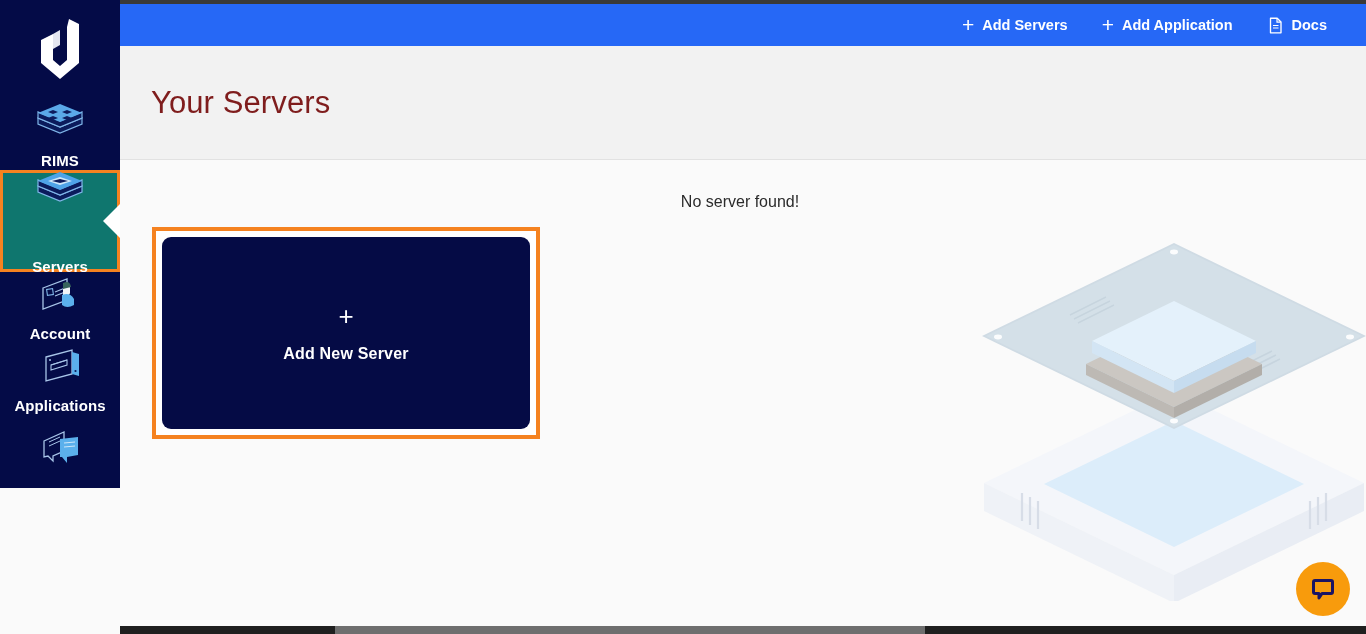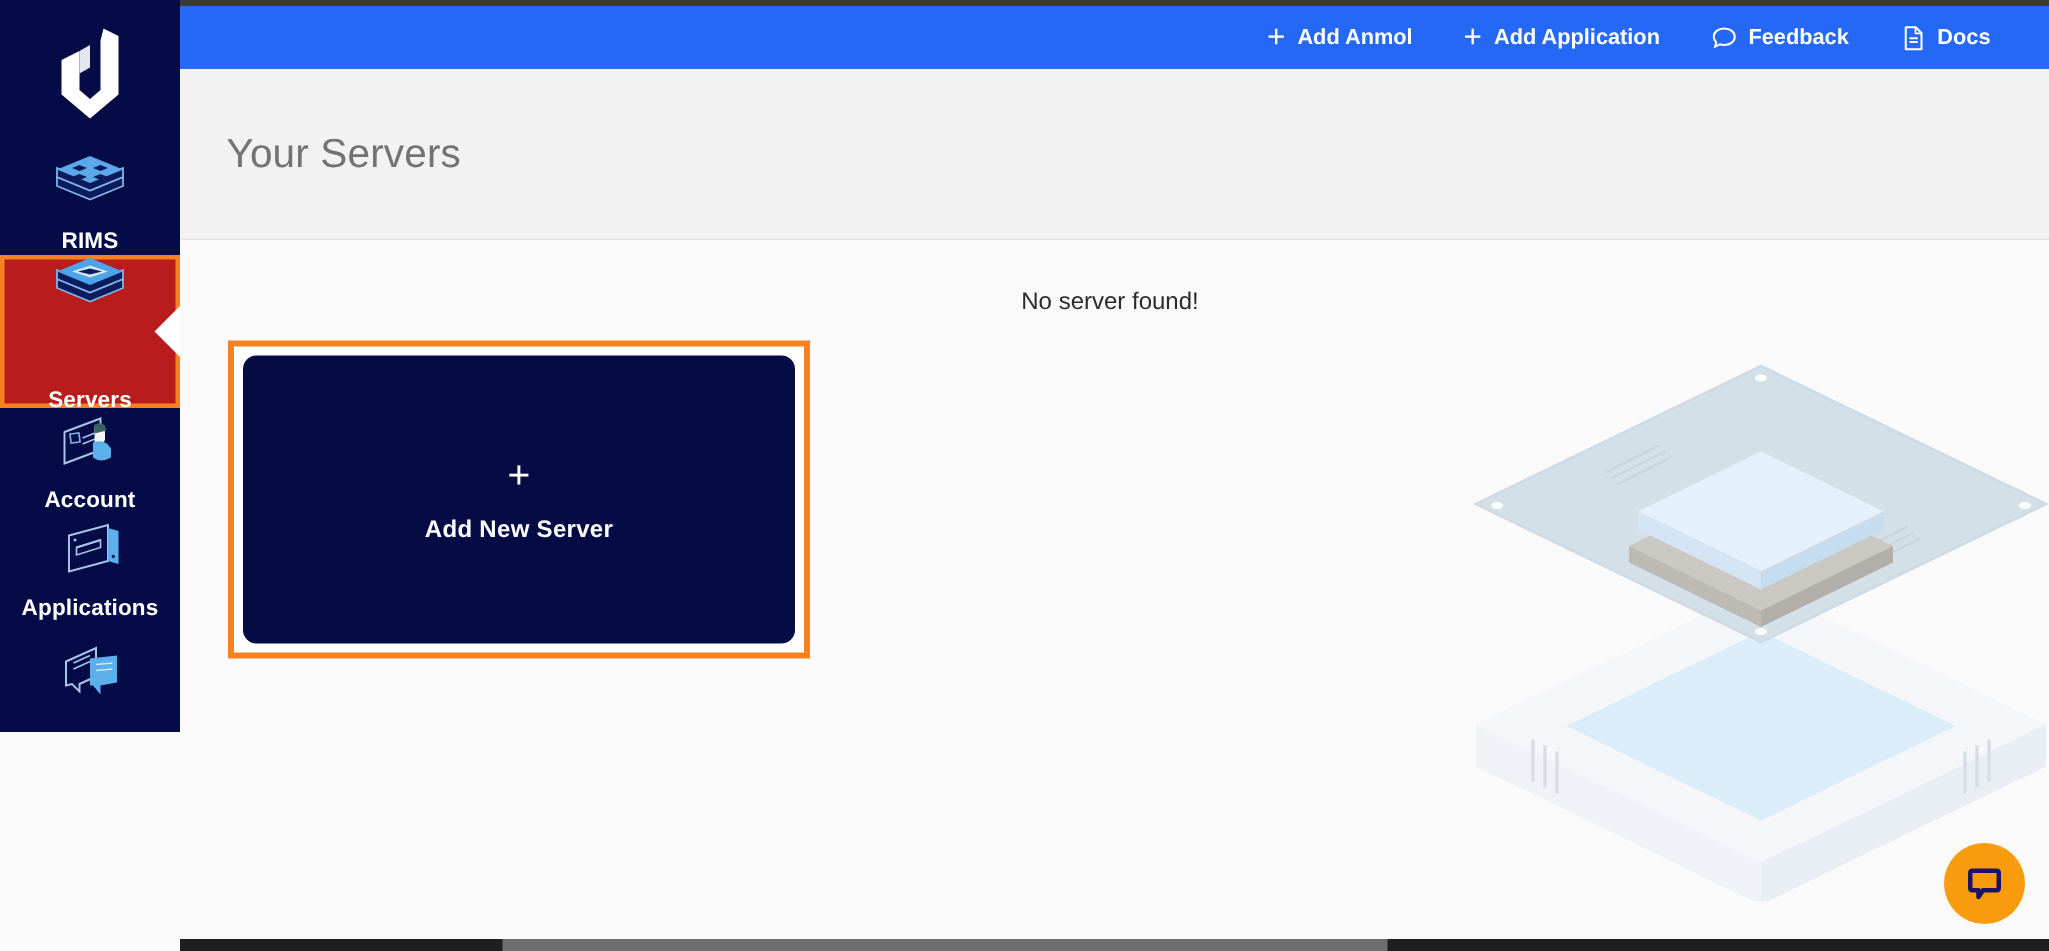--- a/index.html
+++ b/index.html
@@ -29,21 +29,21 @@
   .nav-item {
     width:100%; height:102px;
     display:flex; flex-direction:column;
     align-items:center; justify-content:center;
     position:relative;
     cursor:pointer;
     gap:9px;
   }
   .nav-item.active {
     border:3px solid #F58220;
-    background:#b91c1c;
+    background:#0f766e;
     gap:48px;
   }
   .nav-item.active .pointer {
     position:absolute; right:-3px; top:50%;
     transform:translateY(-50%);
     width:0; height:0;
     border-top:17px solid transparent;
     border-bottom:17px solid transparent;
     border-right:17px solid #FFFFFF;
   }
@@ -74,21 +74,21 @@
   .chev { width:13px; height:8px; display:block; margin-left:3px; }
 
   
   #page-header {
     position:absolute; top:46px; left:120px; right:0; height:114px;
     background:#F2F2F2; z-index:5;
     border-bottom:1px solid #E2E2E2;
     display:flex; align-items:center;
   }
   #page-title {
-    font-size:27px; color:#737373; font-weight:400;
+    font-size:31px; color:#7f1d1d; font-weight:400;
     margin-left:31px; letter-spacing:.1px;
   }
 
   
   #main {
     position:absolute; top:161px; left:120px; right:0; bottom:8px;
     background:#FAFAFA; z-index:4; overflow:hidden;
   }
   #empty-msg {
     position:absolute; top:32px; left:0; width:1240px;
@@ -225,36 +225,28 @@
     </span>
     <span class="nav-label"></span>
   </div>
 
 </nav>
 
 <header id="topbar">
 
   <div class="topnav-item">
     <span class="plus-glyph">+</span>
-    <span>Add Anmol</span>
+    <span>Add Servers</span>
   </div>
 
   <div class="topnav-item">
     <span class="plus-glyph">+</span>
     <span>Add Application</span>
   </div>
 
-  <div class="topnav-item">
-    <span class="topnav-icon">
-      <svg viewBox="0 0 17 19" width="17" height="19">
-        <path d="M8.5 3 C12.6 3 15.5 5.4 15.5 8.5 C15.5 11.6 12.6 14 8.5 14 C7.4 14 6.4 13.85 5.5 13.55 L2.2 15.3 L3.2 12.3 C2.1 11.3 1.5 10 1.5 8.5 C1.5 5.4 4.4 3 8.5 3 Z" fill="none" stroke="#FFFFFF" stroke-width="1.35" stroke-linejoin="round"></path>
-      </svg>
-    </span>
-    <span>Feedback</span>
-  </div>
 
   <div class="topnav-item">
     <span class="topnav-icon">
       <svg viewBox="0 0 17 19" width="17" height="19">
         <path d="M3.5 2.2 L10.2 2.2 L14 6 L14 16.8 L3.5 16.8 Z" fill="none" stroke="#FFFFFF" stroke-width="1.35" stroke-linejoin="round"></path>
         <path d="M10 2.4 L10 6.2 L13.8 6.2" fill="none" stroke="#FFFFFF" stroke-width="1.2"></path>
         <path d="M6 9.5 L11.5 9.5 M6 12 L11.5 12" stroke="#FFFFFF" stroke-width="1.2"></path>
       </svg>
     </span>
     <span>Docs</span>

